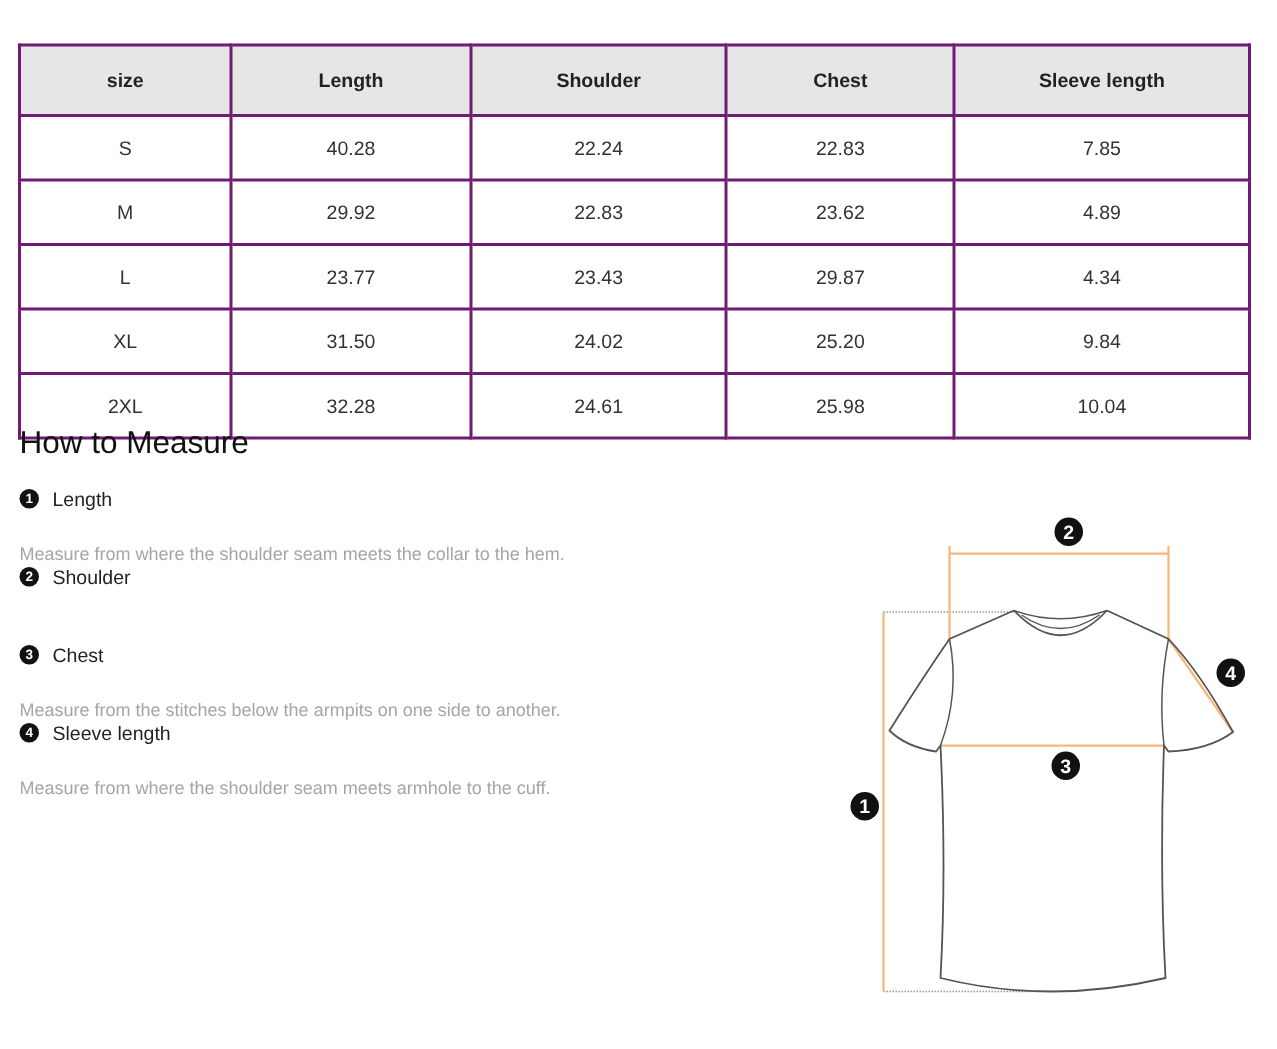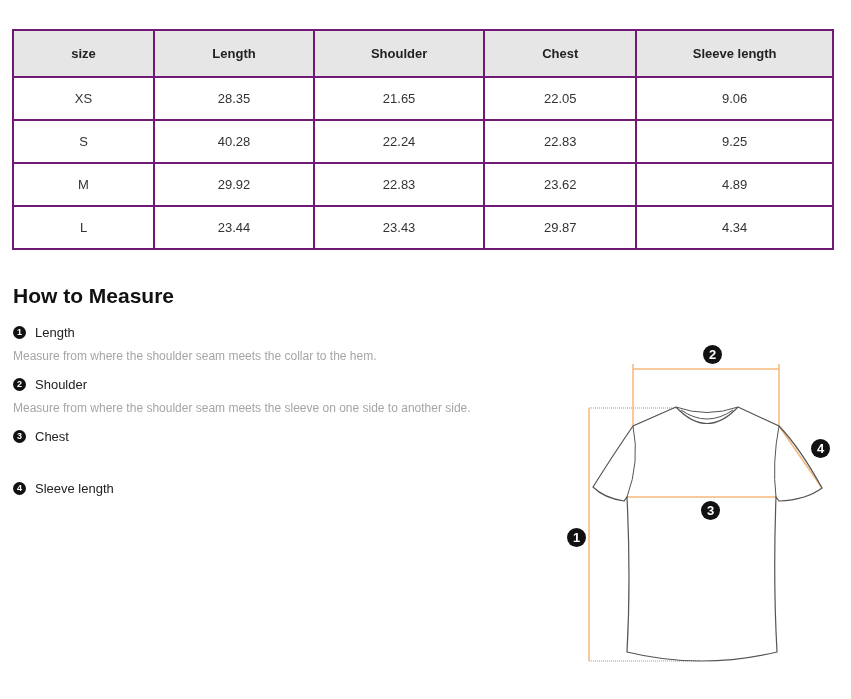--- a/index.html
+++ b/index.html
@@ -5,103 +5,111 @@
   html, body { margin: 0; padding: 0; background: #ffffff; }
   body { width: 851px; height: 699px; position: relative; overflow: hidden;
          font-family: "Liberation Sans", sans-serif; color: #222; }
   .size-table { position: absolute; left: 12px; top: 29px; border-collapse: collapse;
                 width: 822px; font-size: 13px; }
   .size-table th, .size-table td { border: 2px solid #701a75; text-align: center; padding: 4px; }
   .size-table th { background: #e6e6e6; height: 37px; font-weight: bold; color: #222; }
   .size-table td { height: 33px; color: #333; }
   .col-0 { width: 140px; } .col-1 { width: 159px; } .col-2 { width: 169px; }
   .col-3 { width: 151px; } .col-4 { width: 199px; }
-  .htm-title { position: absolute; left: 13px; top: 284px; font-size: 21px; font-weight: bold; color: #111; margin: 0; text-align: right; }
+  .htm-title { position: absolute; left: 13px; top: 284px; font-size: 21px; font-weight: normal; color: #111; margin: 0; text-align: right; }
   .htm-list { position: absolute; left: 13px; top: 322px; width: 540px; }
   .htm-item { height: 52px; }
   .htm-head { display: flex; align-items: center; height: 20px; font-size: 13px; color: #222; }
   .num-badge { width: 13px; height: 13px; border-radius: 50%; background: #111; color: #fff;
                font-size: 9px; font-weight: bold; display: inline-flex; align-items: center;
                justify-content: center; margin-right: 9px; }
-  .htm-desc { font-size: 12px; color: #a5a5a5; margin-top: 5px; height: 18px; line-height: 18px; }
+  .htm-desc { font-size: 12px; color: #a5a5a5; margin-top: 18px; height: 18px; line-height: 18px; }
   .diagram { position: absolute; left: 560px; top: 335px; width: 291px; height: 364px; }
 </style>
 </head>
 <body>
 
 <table class="size-table">
   <thead>
     <tr>
       <th class="col-0">size</th>
       <th class="col-1">Length</th>
       <th class="col-2">Shoulder</th>
       <th class="col-3">Chest</th>
       <th class="col-4">Sleeve length</th>
     </tr>
   </thead>
   <tbody>
     <tr>
-      <td>XS</td>
-      <td>28.35</td>
-      <td>21.65</td>
-      <td>22.05</td>
-      <td>9.06</td>
-    </tr>
-    <tr>
       <td>S</td>
       <td>40.28</td>
       <td>22.24</td>
       <td>22.83</td>
-      <td>9.25</td>
+      <td>7.85</td>
     </tr>
     <tr>
       <td>M</td>
       <td>29.92</td>
       <td>22.83</td>
       <td>23.62</td>
       <td>4.89</td>
     </tr>
     <tr>
       <td>L</td>
-      <td>23.44</td>
+      <td>23.77</td>
       <td>23.43</td>
       <td>29.87</td>
       <td>4.34</td>
+    </tr>
+    <tr>
+      <td>XL</td>
+      <td>31.50</td>
+      <td>24.02</td>
+      <td>25.20</td>
+      <td>9.84</td>
+    </tr>
+    <tr>
+      <td>2XL</td>
+      <td>32.28</td>
+      <td>24.61</td>
+      <td>25.98</td>
+      <td>10.04</td>
     </tr>
   </tbody>
 </table>
 
 <h2 class="htm-title">How to Measure</h2>
 
 <div class="htm-list">
   <div class="htm-item">
     <div class="htm-head">
       <span class="num-badge">1</span>
       <span>Length</span>
     </div>
     <div class="htm-desc">Measure from where the shoulder seam meets the collar to the hem.</div>
   </div>
   <div class="htm-item">
     <div class="htm-head">
       <span class="num-badge">2</span>
       <span>Shoulder</span>
     </div>
-    <div class="htm-desc">Measure from where the shoulder seam meets the sleeve on one side to another side.</div>
   </div>
   <div class="htm-item">
     <div class="htm-head">
       <span class="num-badge">3</span>
       <span>Chest</span>
     </div>
+    <div class="htm-desc">Measure from the stitches below the armpits on one side to another.</div>
   </div>
   <div class="htm-item">
     <div class="htm-head">
       <span class="num-badge">4</span>
       <span>Sleeve length</span>
     </div>
+    <div class="htm-desc">Measure from where the shoulder seam meets armhole to the cuff.</div>
   </div>
 </div>
 
 <div class="diagram">
   <svg width="291" height="364" viewBox="560 335 291 364">
 
     <line x1="589" y1="408" x2="676" y2="408" stroke="#999" stroke-width="1" stroke-dasharray="1,1"></line>
     <line x1="589" y1="661" x2="700" y2="661" stroke="#999" stroke-width="1" stroke-dasharray="1,1"></line>
 
     <line x1="589" y1="408" x2="589" y2="661" stroke="#f6b87a" stroke-width="1.5"></line>

